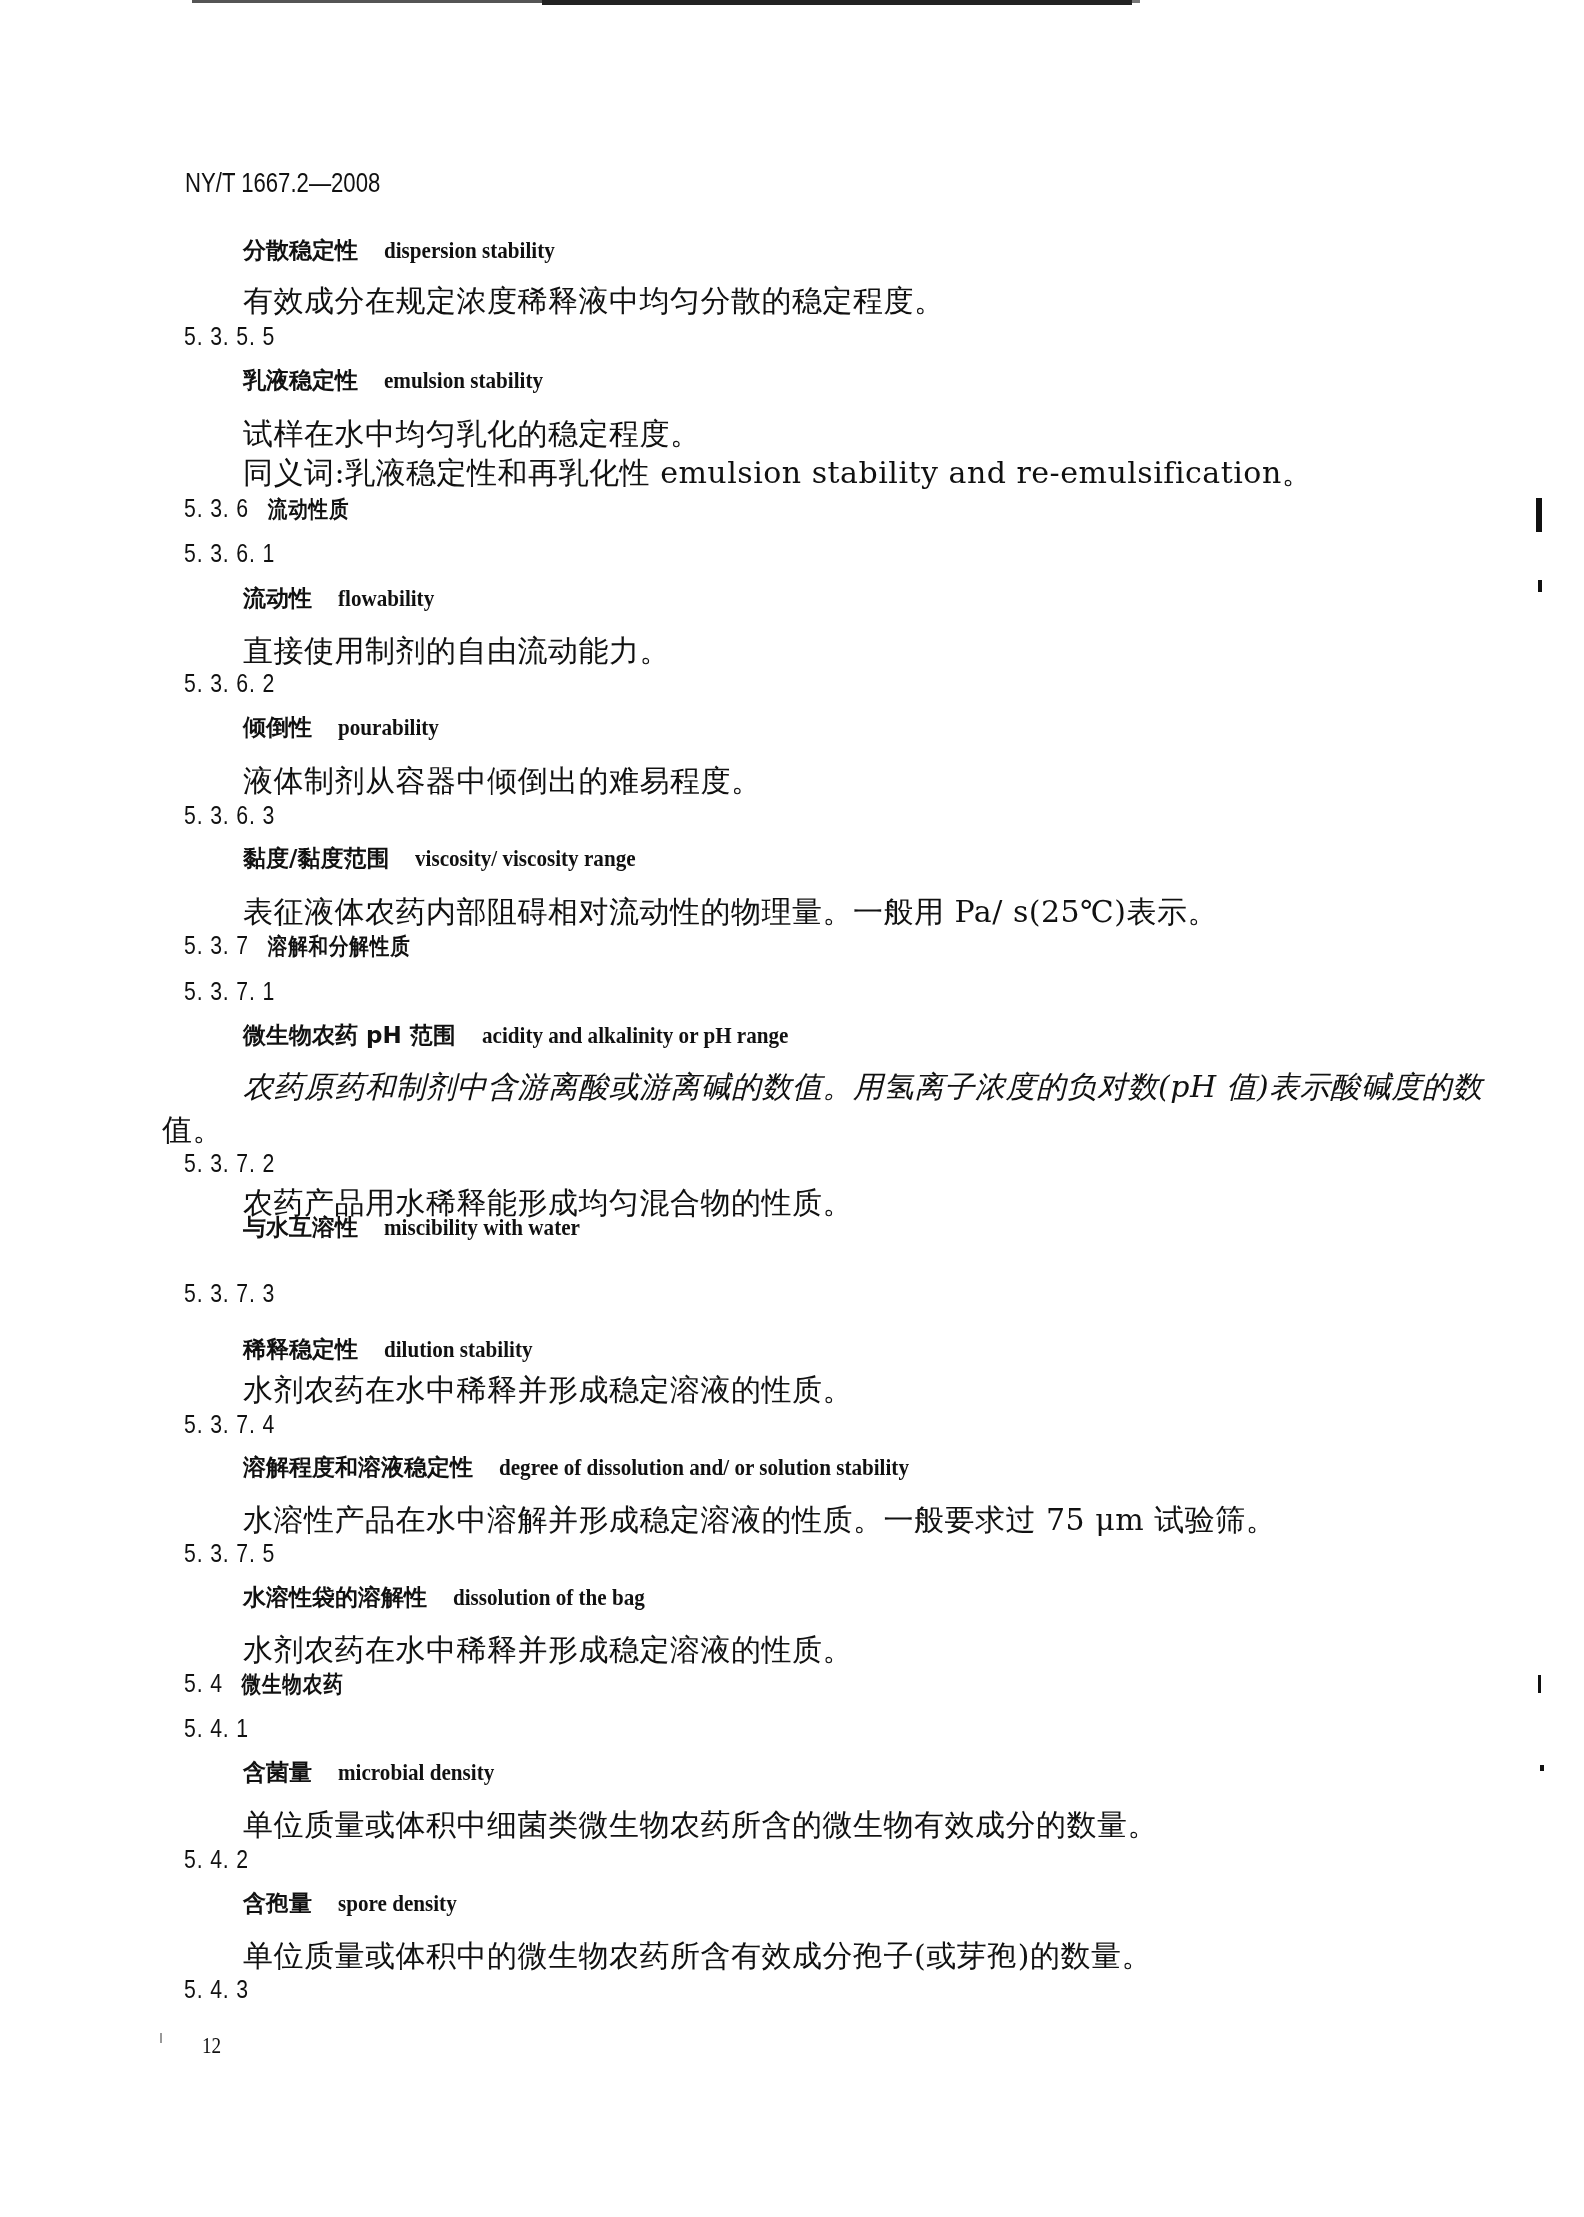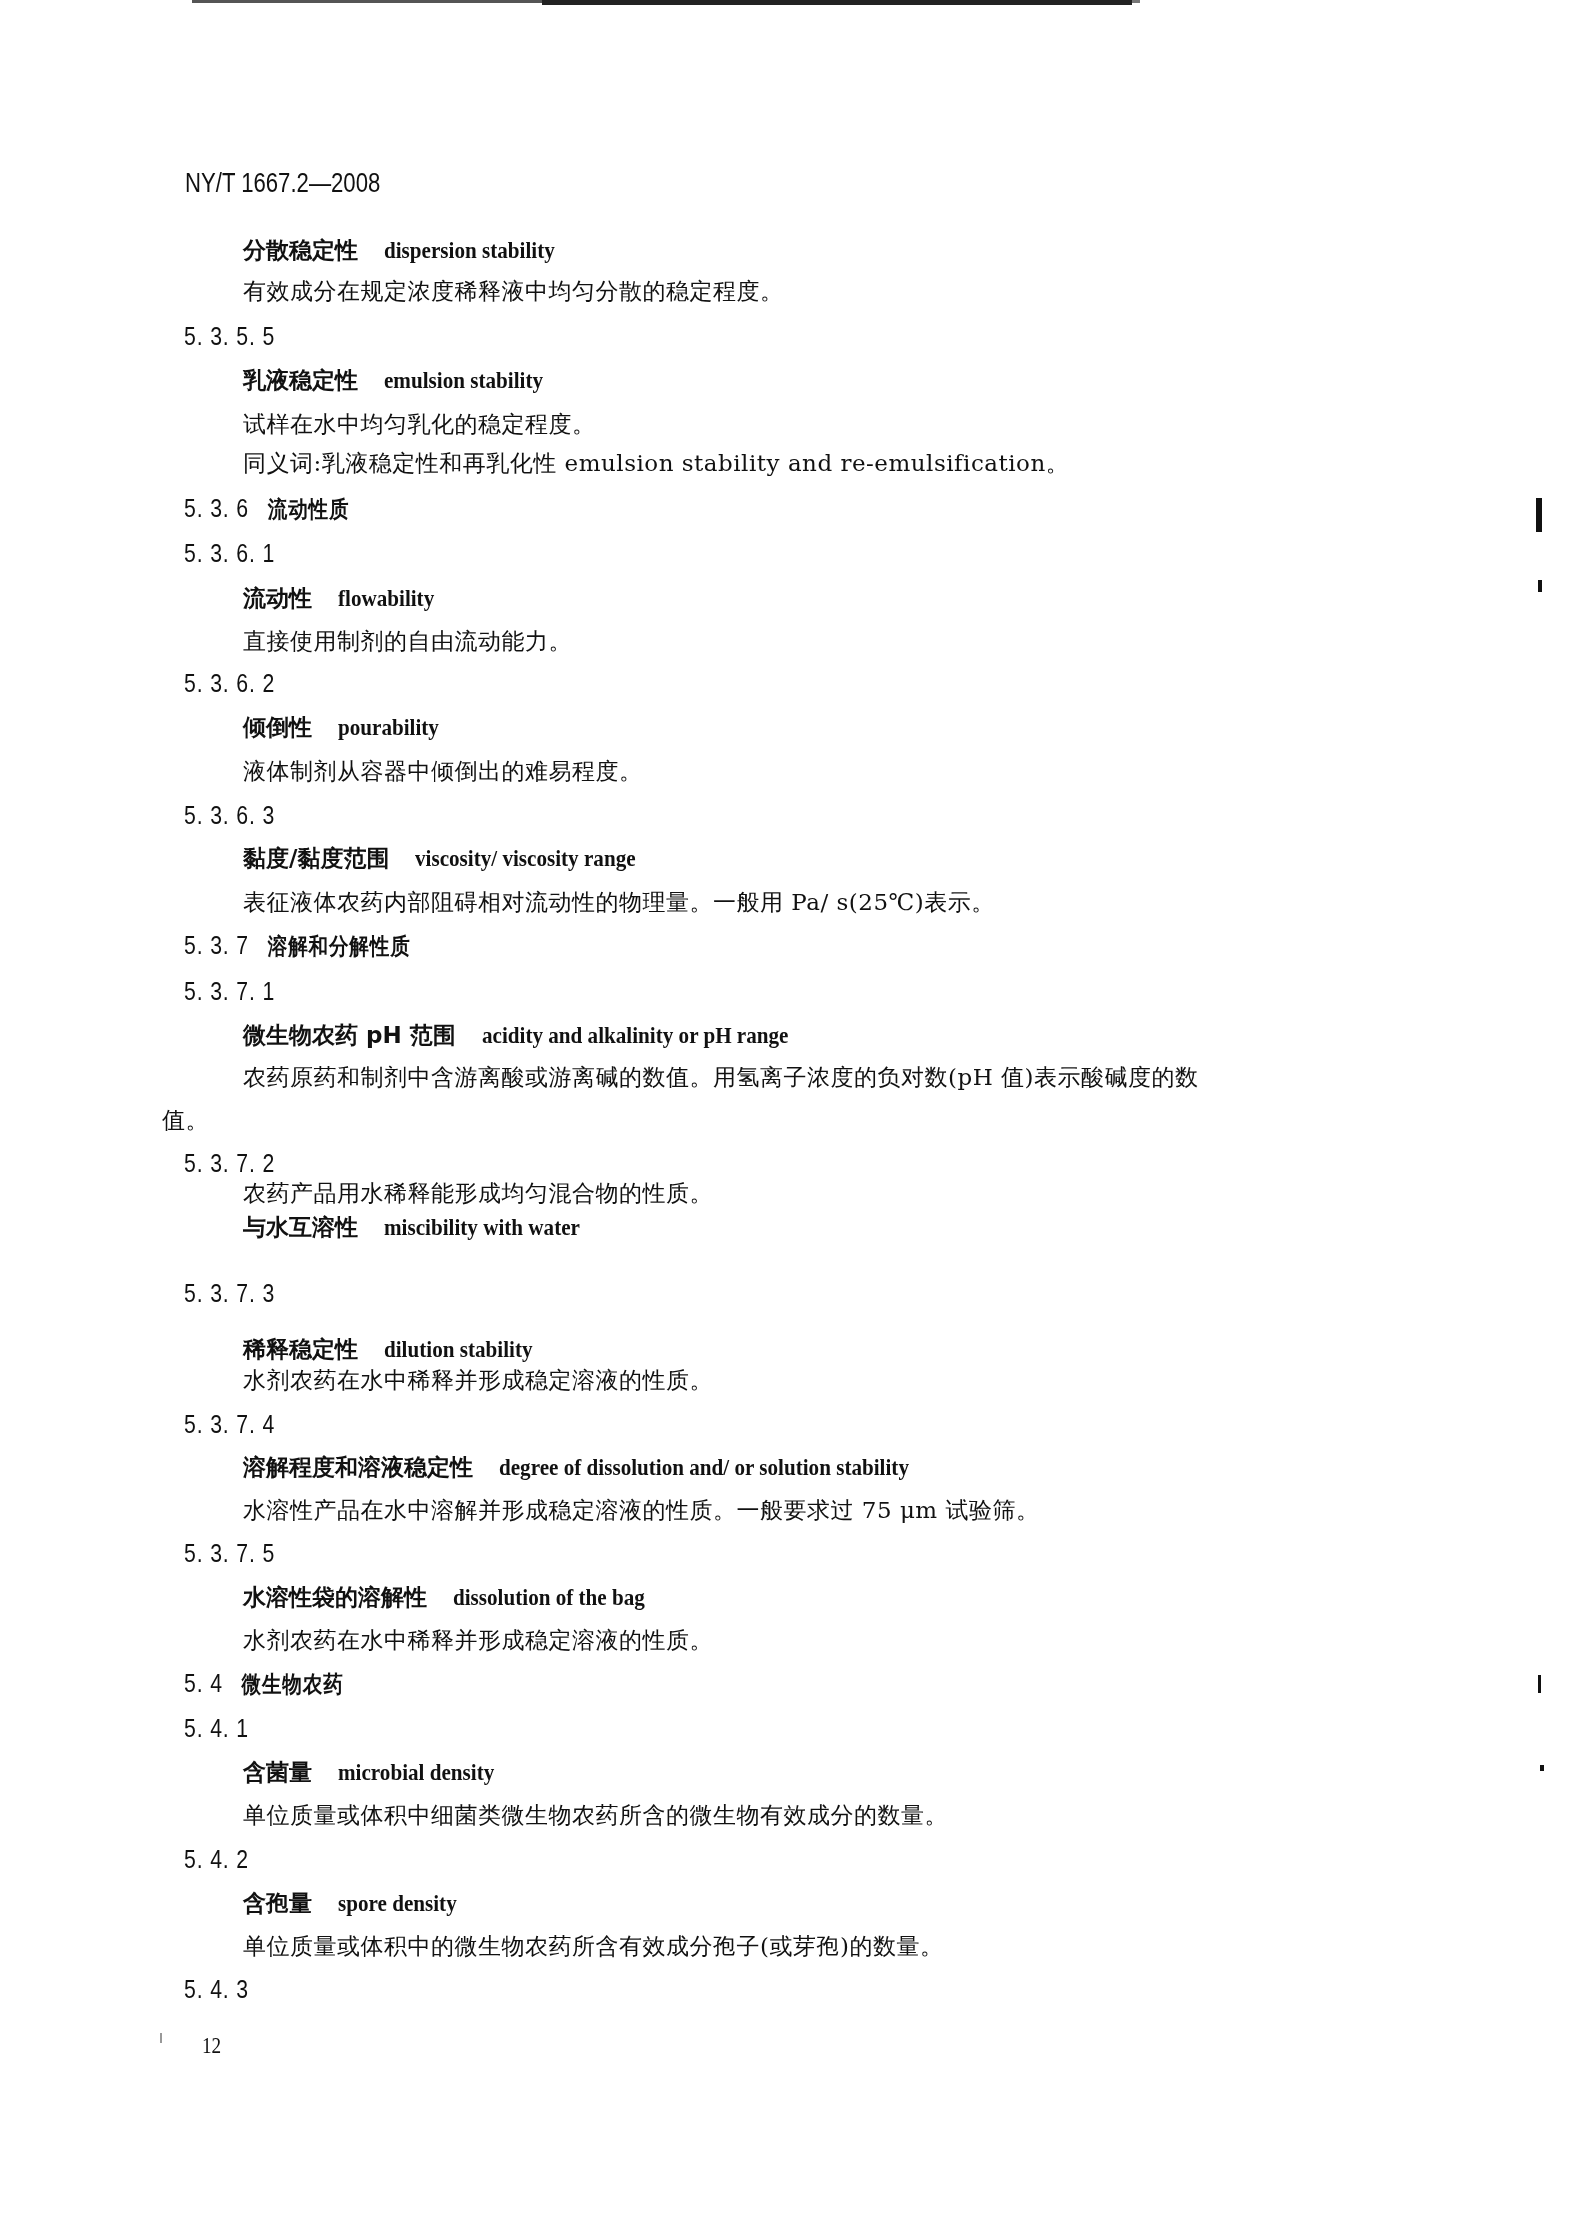--- a/index.html
+++ b/index.html
@@ -10,21 +10,21 @@
   .topline.b { left: 542px; width: 590px; background: #222; height: 5px; }
   .topline.c { left: 1132px; width: 8px; background:#777; }
   .header { position: absolute; left: 185px; top: 168px; font-family: "Liberation Sans Narrow","Liberation Sans", sans-serif;
             font-size: 27px; letter-spacing: 0px; transform: scaleX(0.82); transform-origin: left; }
   .row { position: absolute; left: 0; white-space: nowrap; line-height: 30px; }
   .num { left: 184px; font-family: "Liberation Sans", sans-serif; font-size: 25px; transform: scaleX(0.85); transform-origin: left; letter-spacing: 1px; }
   .num .t { font-weight: bold; font-family: "DejaVu Sans", sans-serif; font-size: 23px; margin-left: 22px; }
   .term { left: 243px; font-weight: bold; font-size: 23px; }
   .term .zh { font-family: "DejaVu Sans", sans-serif; }
   .term .en { font-family: "Liberation Serif", serif; font-size: 24px; margin-left: 26px; display:inline-block; transform: scaleX(0.88); transform-origin:left; }
-  .def { left: 243px; font-size: 23px; font-family: "DejaVu Serif", serif; letter-spacing: 0.5px; }
+  .def { left: 243px; font-size: 30px; font-family: "DejaVu Serif", serif; letter-spacing: 0.5px; margin-top: 10px; }
   .def.cont { left: 162px; }
   .pageno { position: absolute; left: 202px; top: 2032px; font-size: 24px; font-family: "Liberation Serif", serif; transform: scaleX(0.8); transform-origin:left; }
   .mark { position: absolute; background: #111; }
 </style>
 </head>
 <body>
 
 <div class="topline a"></div>
 <div class="topline b"></div>
 <div class="topline c"></div>
@@ -44,21 +44,21 @@
     <div class="row def" style="top: 626px;">直接使用制剂的自由流动能力。</div>
     <div class="row num" style="top: 668px;"><span>5. 3. 6. 2</span></div>
     <div class="row term" style="top: 712px;"><span class="zh">倾倒性</span><span class="en">pourability</span></div>
     <div class="row def" style="top: 756px;">液体制剂从容器中倾倒出的难易程度。</div>
     <div class="row num" style="top: 800px;"><span>5. 3. 6. 3</span></div>
     <div class="row term" style="top: 843px;"><span class="zh">黏度/黏度范围</span><span class="en">viscosity/ viscosity range</span></div>
     <div class="row def" style="top: 887px;">表征液体农药内部阻碍相对流动性的物理量。一般用 Pa/ s(25℃)表示。</div>
     <div class="row num" style="top: 930px;"><span>5. 3. 7</span><span class="t">溶解和分解性质</span></div>
     <div class="row num" style="top: 976px;"><span>5. 3. 7. 1</span></div>
     <div class="row term" style="top: 1020px;"><span class="zh">微生物农药 pH 范围</span><span class="en">acidity and alkalinity or pH range</span></div>
-    <div class="row def" style="top: 1062px;">农药原药和制剂中含游离酸或游离碱的数值。用氢离子浓度的负对数(pH 值)表示酸碱度的数</div>
+    <div class="row def" style="top: 1062px; font-style: italic;">农药原药和制剂中含游离酸或游离碱的数值。用氢离子浓度的负对数(pH 值)表示酸碱度的数</div>
     <div class="row def cont" style="top: 1105px;">值。</div>
     <div class="row num" style="top: 1148px;"><span>5. 3. 7. 2</span></div>
     <div class="row term" style="top: 1192px; margin-top: 20px;"><span class="zh">与水互溶性</span><span class="en">miscibility with water</span></div>
     <div class="row def" style="top: 1178px;">农药产品用水稀释能形成均匀混合物的性质。</div>
     <div class="row num" style="top: 1278px;"><span>5. 3. 7. 3</span></div>
     <div class="row term" style="top: 1322px; margin-top: 12px;"><span class="zh">稀释稳定性</span><span class="en">dilution stability</span></div>
     <div class="row def" style="top: 1365px;">水剂农药在水中稀释并形成稳定溶液的性质。</div>
     <div class="row num" style="top: 1409px;"><span>5. 3. 7. 4</span></div>
     <div class="row term" style="top: 1452px;"><span class="zh">溶解程度和溶液稳定性</span><span class="en">degree of dissolution and/ or solution stability</span></div>
     <div class="row def" style="top: 1495px;">水溶性产品在水中溶解并形成稳定溶液的性质。一般要求过 75 μm 试验筛。</div>

